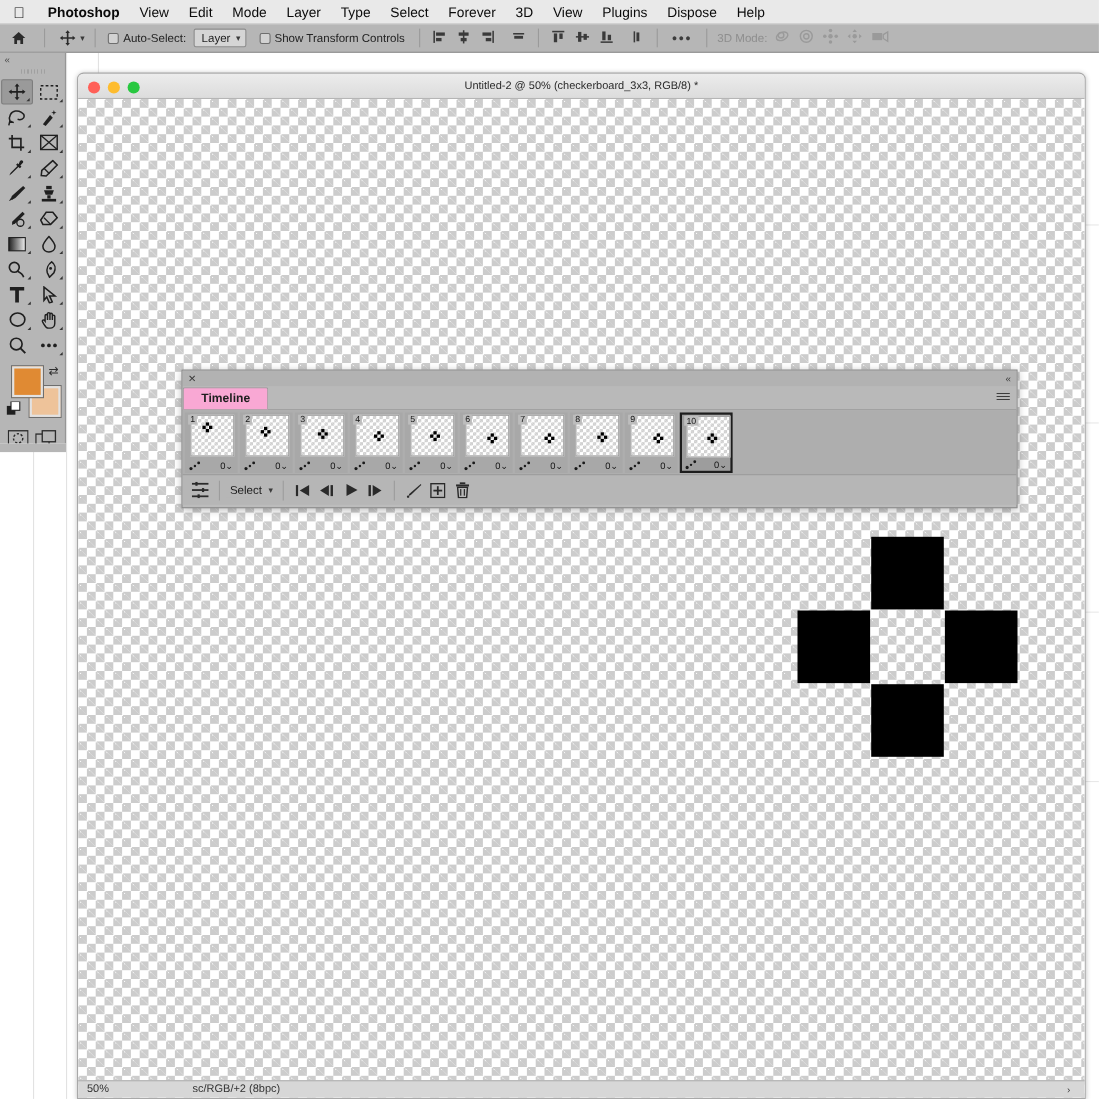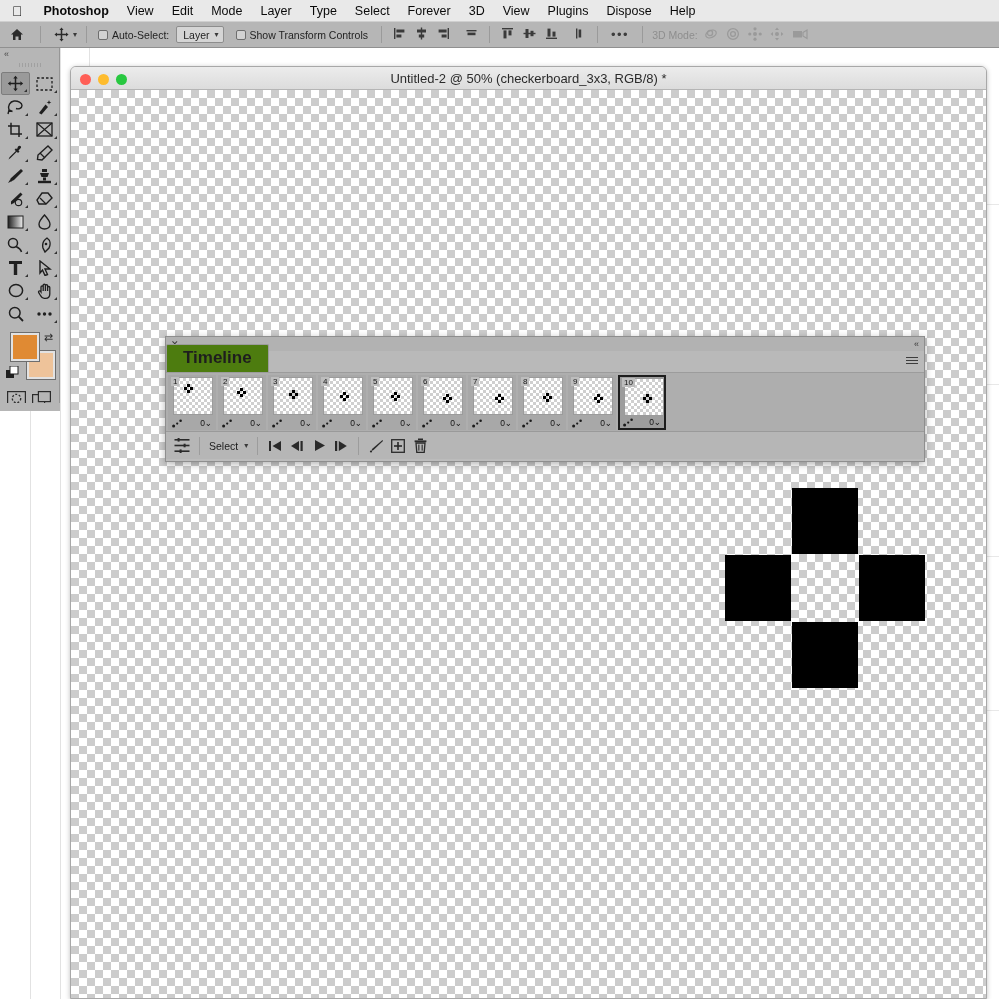--- a/index.html
+++ b/index.html
@@ -138,21 +138,21 @@
     position: relative; height: 23px;
     background: linear-gradient(#ececec,#dcdcdc);
     border-bottom: 1px solid #b5b5b5;
     display: flex; align-items: center; justify-content: center;
   }
   .traffic { position: absolute; left: 9px; top: 7px; display: flex; gap: 7px; }
   .tl { width: 11px; height: 11px; border-radius: 50%; }
   .tl.r { background: #ff5f57; }
   .tl.y { background: #febc2e; }
   .tl.g { background: #28c840; }
-  .doc-title { font-size: 13px; color: #2b2b2b; }
+  .doc-title { font-size: 10px; color: #2b2b2b; }
 
   .canvas-area {
     position: relative; width: 917px; height: 910px;
     background-color: #ffffff;
     background-image:
       linear-gradient(45deg, #cccccc 25%, transparent 25%, transparent 75%, #cccccc 75%),
       linear-gradient(45deg, #cccccc 25%, transparent 25%, transparent 75%, #cccccc 75%);
     background-size: 16px 16px;
     background-position: 0 0, 8px 8px;
   }
@@ -177,21 +177,21 @@
   .tm-topbar {
     height: 14px; background: #b2b2b2;
     display: flex; align-items: center; justify-content: space-between;
     padding: 0 5px; font-size: 9px; color: #3a3a3a;
   }
   .tm-tabs {
     height: 22px; background: #b9b9b9; display: flex; align-items: flex-end;
     border-bottom: 1px solid #9c9c9c; position: relative;
   }
   .tm-tab {
-    background: #4d7c0f; padding: 3px 16px 4px; font-size: 17px;
+    background: #f9a8d4; padding: 3px 16px 4px; font-size: 11px;
     color: #1e1e1e; font-weight: bold;
     border: 1px solid #9c9c9c; border-bottom: none;
     border-radius: 2px 2px 0 0;
   }
   .tm-burger {
     position: absolute; right: 6px; top: 6px;
     width: 12px; height: 9px;
     background: repeating-linear-gradient(#3d3d3d 0 1px, transparent 1px 3px);
   }
   .tm-frames {
@@ -634,20 +634,25 @@
     <div class="doc-title">Untitled-2 @ 50% (checkerboard_3x3, RGB/8) *</div>
   </div>
 
   <div class="canvas-area" id="canvas-area">
         <div class="pix" style="left: 721px; top: 398px; width: 66px; height: 66px; background: rgb(0, 0, 0);"></div>
         <div class="pix" style="left: 654px; top: 465px; width: 66px; height: 66px; background: rgb(0, 0, 0);"></div>
         <div class="pix" style="left: 788px; top: 465px; width: 66px; height: 66px; background: rgb(0, 0, 0);"></div>
         <div class="pix" style="left: 721px; top: 532px; width: 66px; height: 66px; background: rgb(0, 0, 0);"></div>
       </div>
 
+  <div class="doc-status">
+    <div class="ds-zoom">50%</div>
+    <div class="ds-info">sc/RGB/+2 (8bpc)</div>
+    <div class="ds-arrow">›</div>
+  </div>
 </div>
 
 <div class="timeline">
   <div class="tm-topbar">
     <span>✕</span>
     <span>«</span>
   </div>
   <div class="tm-tabs">
     <div class="tm-tab">Timeline</div>
     <div class="tm-burger"></div>

